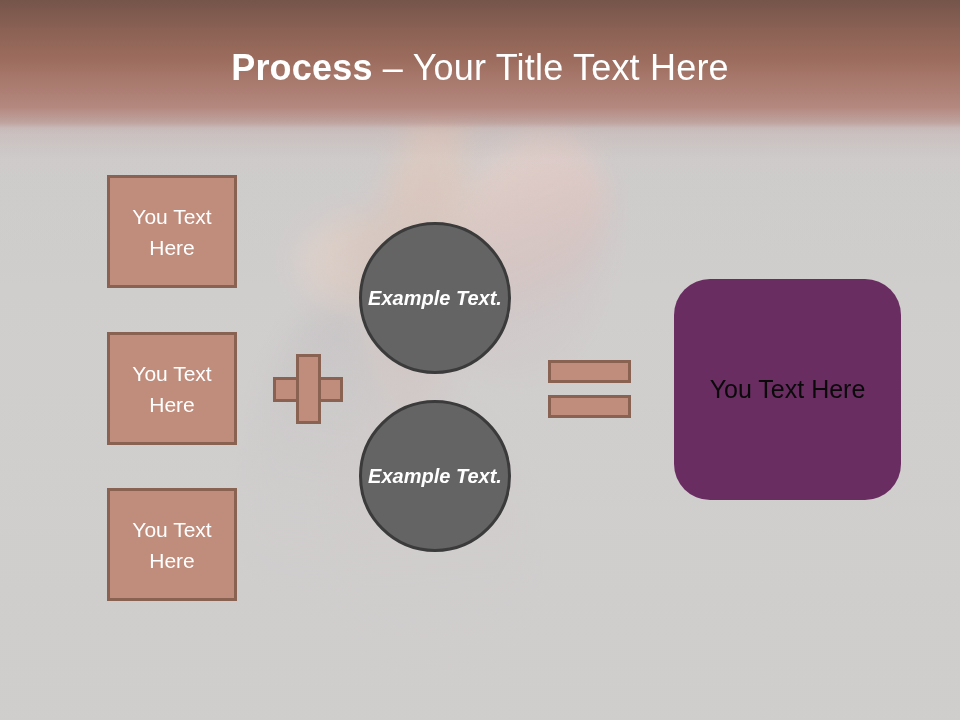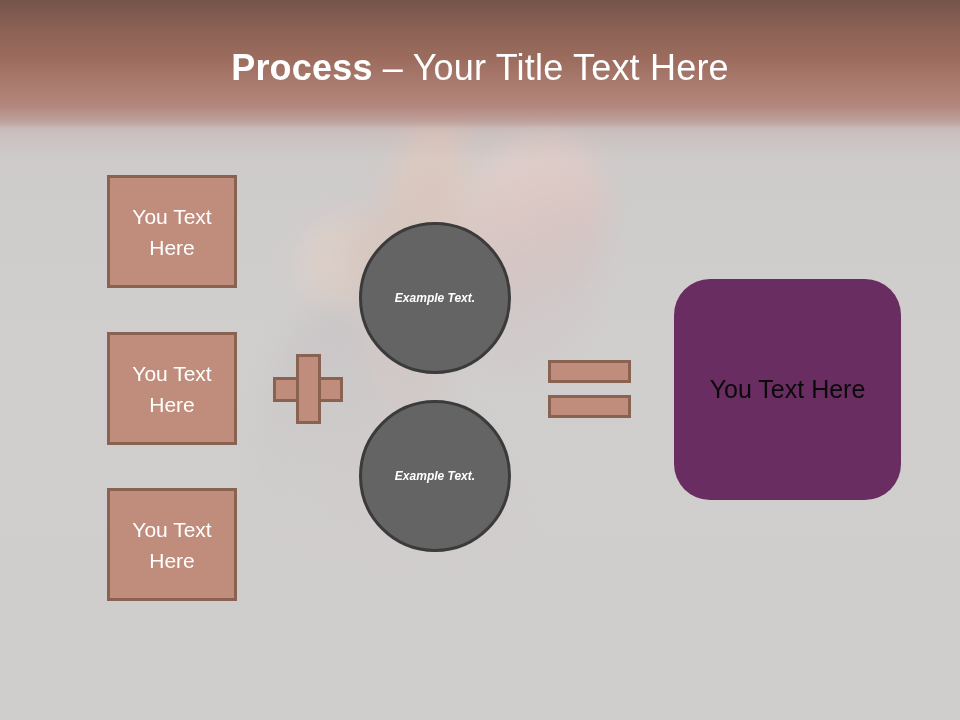--- a/index.html
+++ b/index.html
@@ -197,21 +197,21 @@
   .circle {
     position: absolute;
     left: 359px;
     width: 152px;
     height: 152px;
     box-sizing: border-box;
     border-radius: 50%;
     background: #646464;
     border: 3px solid #3b3b3b;
     color: #ffffff;
-    font-size: 12px;
+    font-size: 20px;
     font-weight: 700;
     font-style: italic;
     line-height: 26px;
     display: flex;
     align-items: center;
     justify-content: center;
     text-align: center;
   }
   #circle-1 { top: 222px; }
   #circle-2 { top: 400px; }

